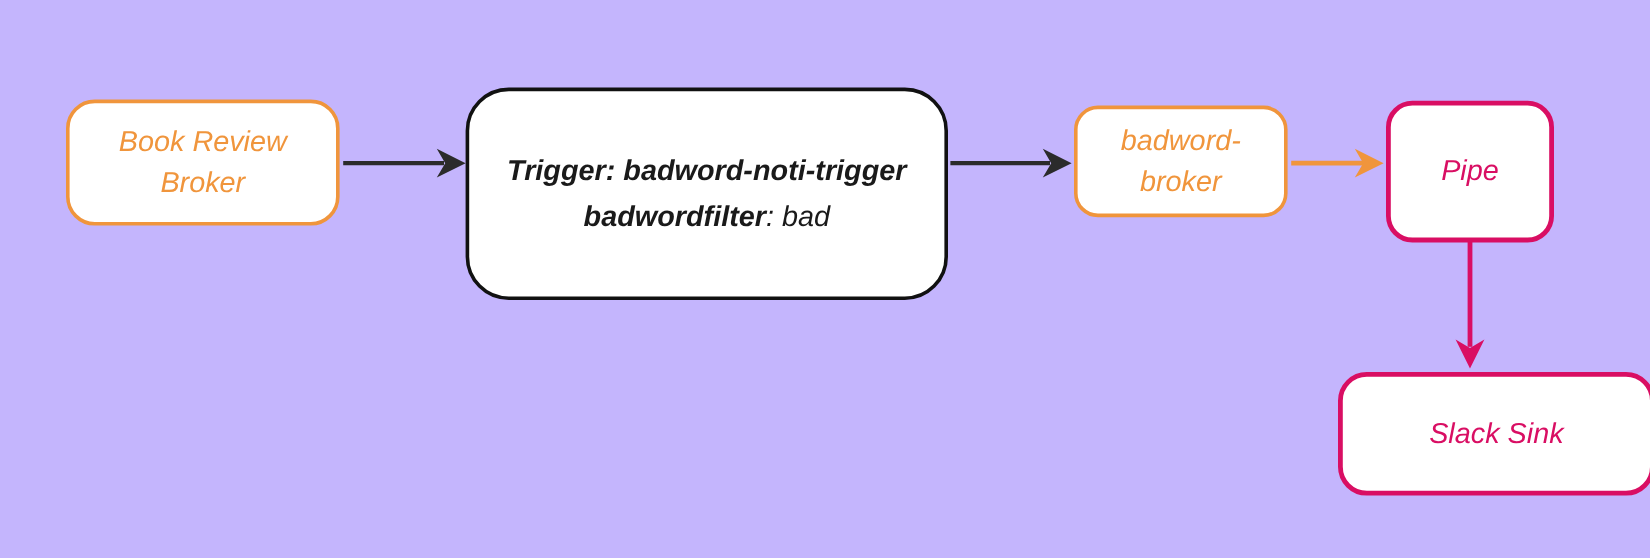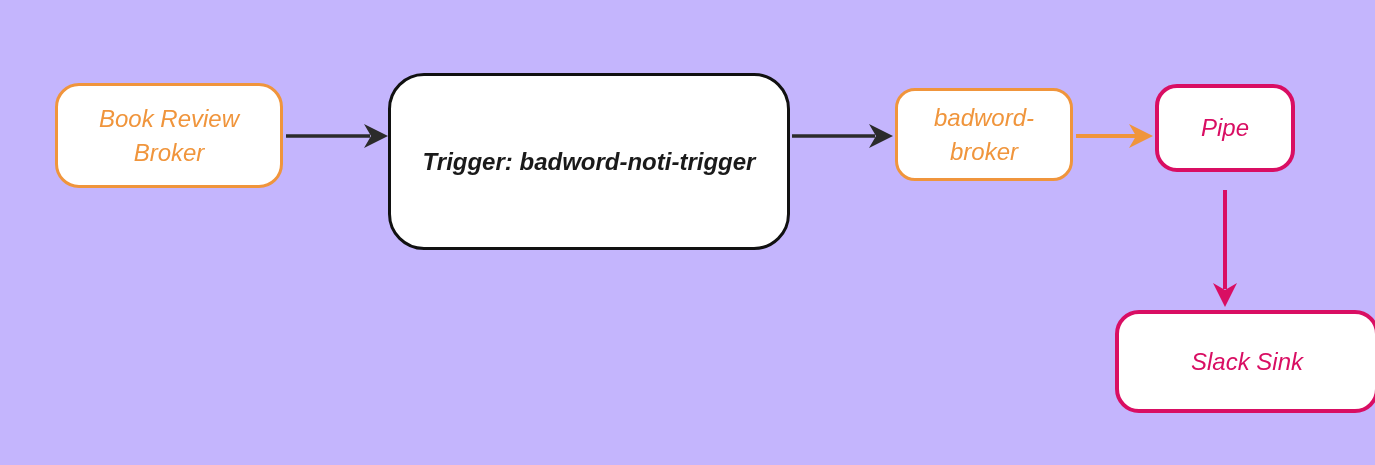--- a/index.html
+++ b/index.html
@@ -62,21 +62,21 @@
     margin-top: 28px;
   }
   .node-badword-broker {
     left: 895px; top: 88px;
     width: 178px; height: 93px;
     border-radius: 20px;
     padding: 0 26px;
   }
   .node-pipe {
     left: 1155px; top: 84px;
-    width: 140px; height: 88px;
+    width: 140px; height: 118px;
     border-radius: 22px;
   }
   .node-slack-sink {
     left: 1115px; top: 310px;
     width: 264px; height: 103px;
     border-radius: 24px;
   }
   .bold { font-weight: bold; }
 </style>
 </head>
@@ -99,20 +99,23 @@
     <polygon points="1225,307 1213,283 1225,290 1237,283" fill="#D90E63"></polygon>
   </svg>
 
   <div class="node node-orange node-book-review">
     <span>Book Review Broker</span>
   </div>
 
   <div class="node node-black node-trigger">
     <div>
       <div class="bold">Trigger: badword-noti-trigger</div>
+      <div>
+        <span class="bold">badwordfilter</span><span>: bad</span>
+      </div>
     </div>
   </div>
 
   <div class="node node-orange node-badword-broker">
     <span>badword-broker</span>
   </div>
 
   <div class="node node-pink node-pipe">
     <span>Pipe</span>
   </div>

